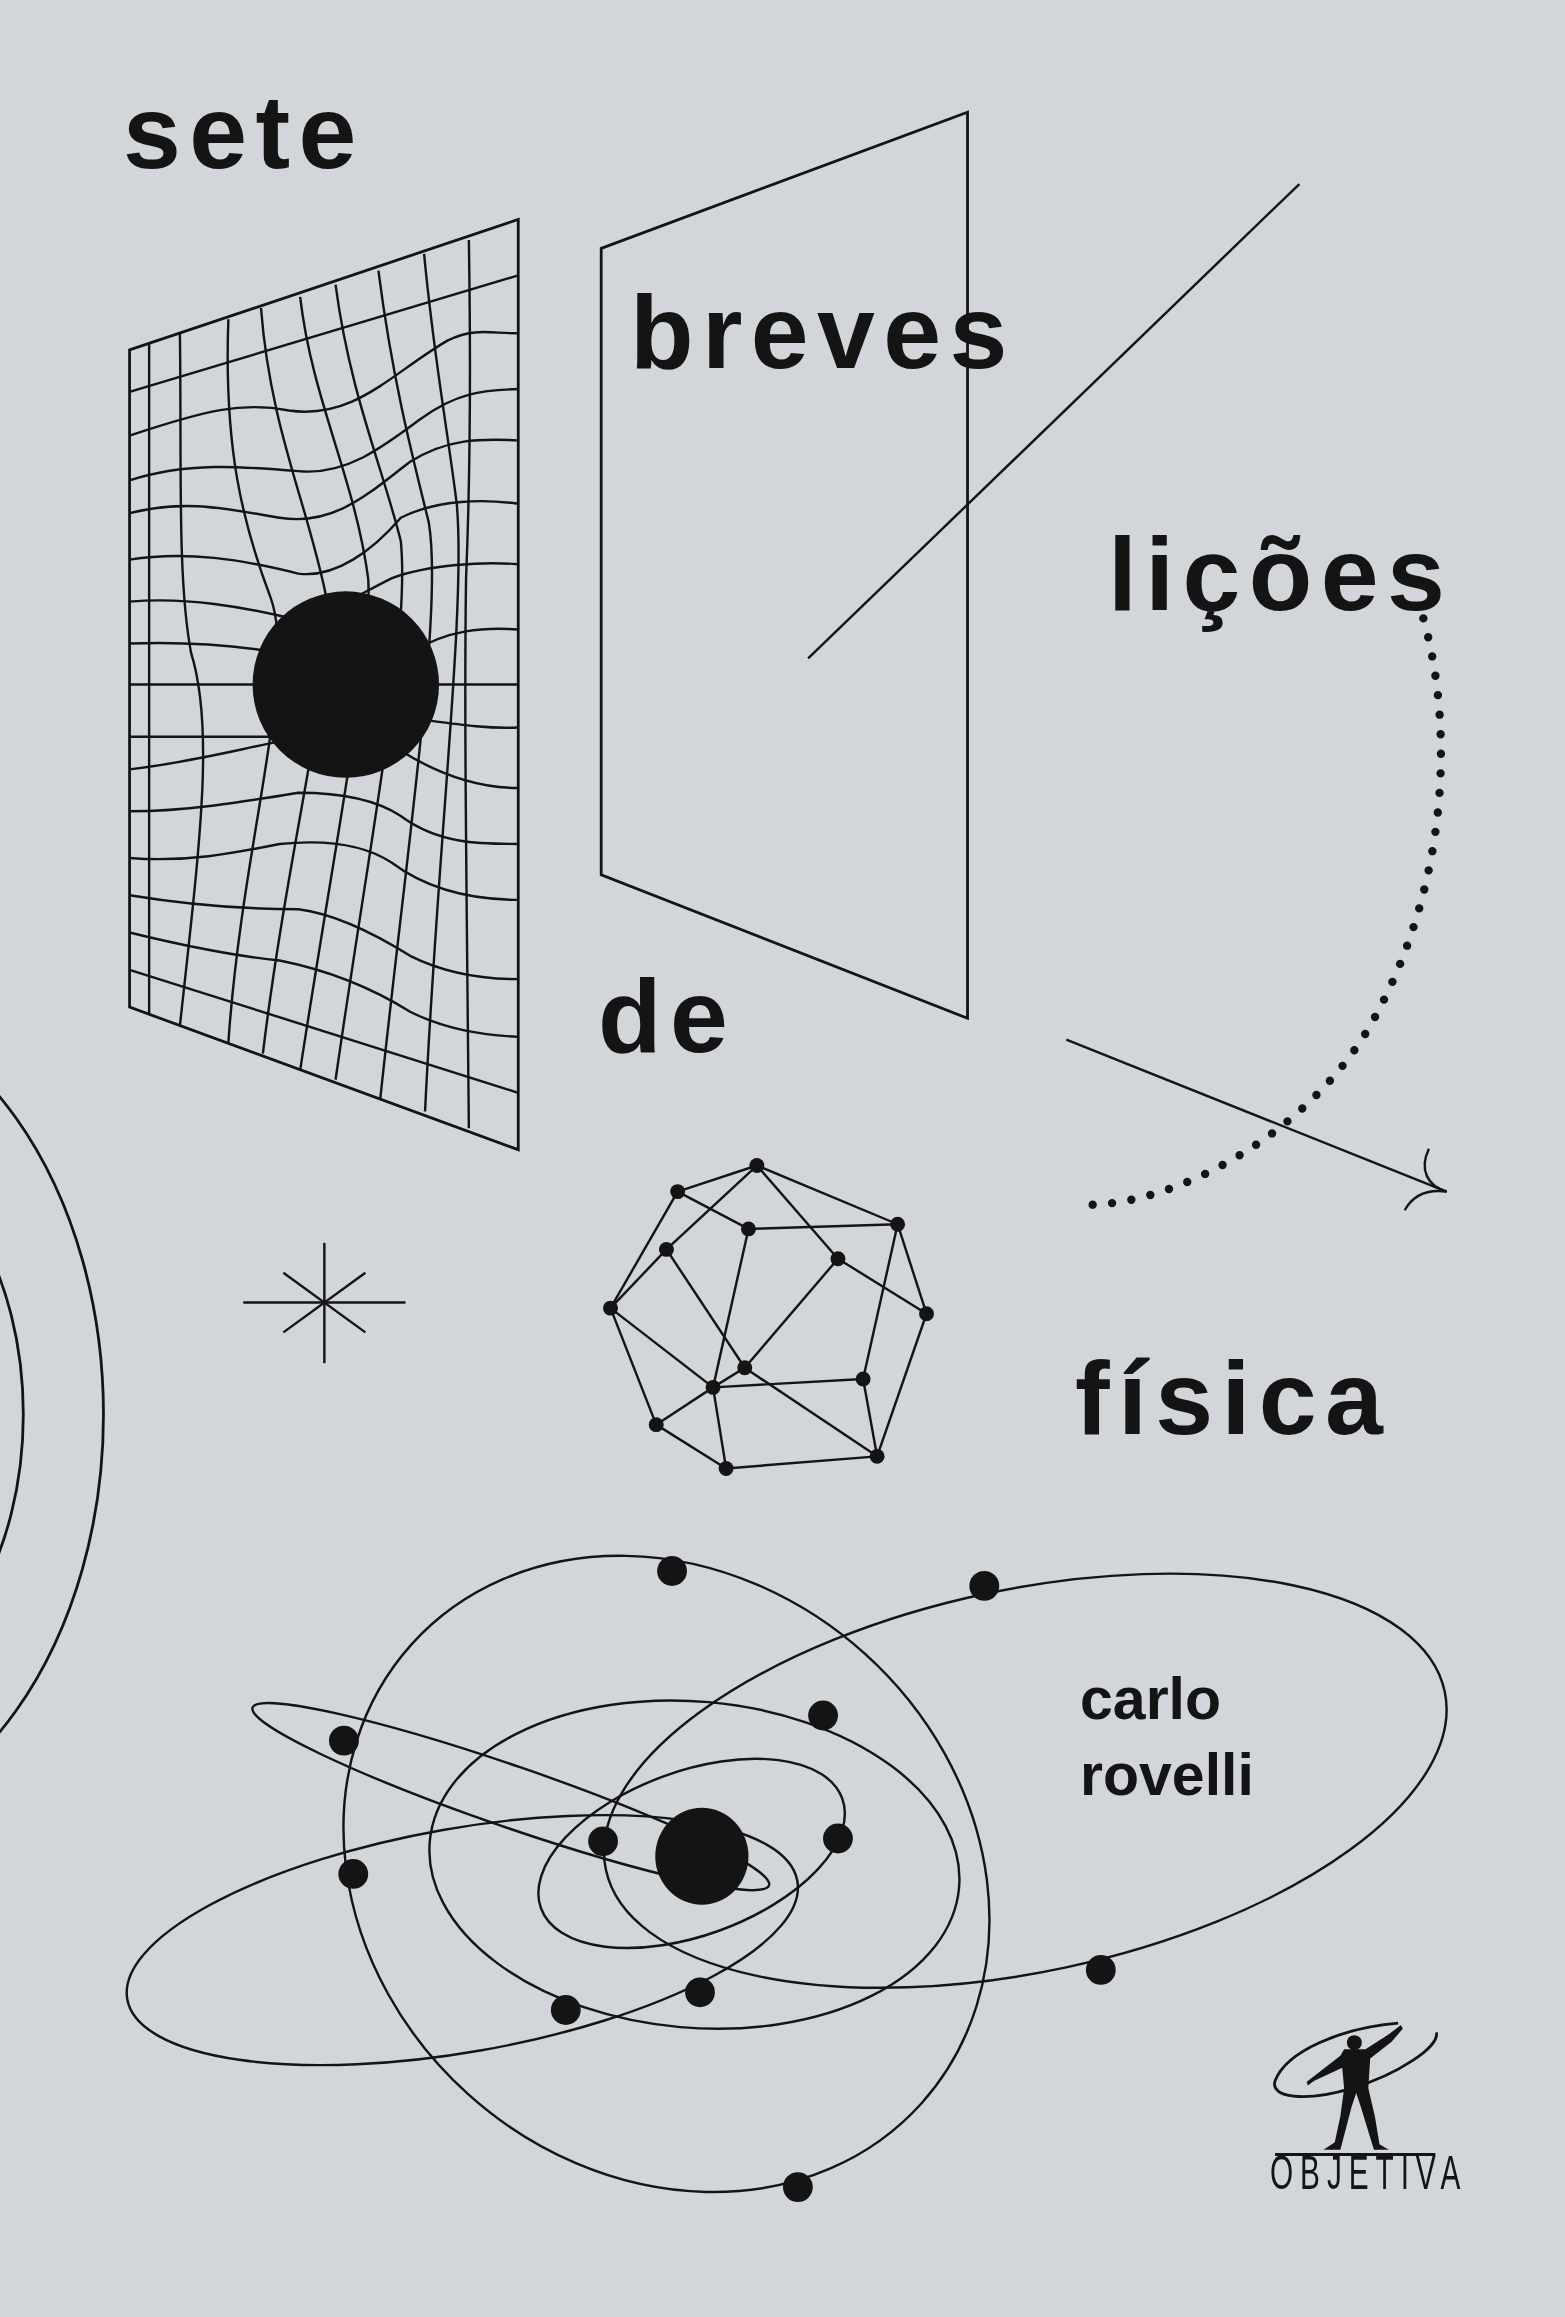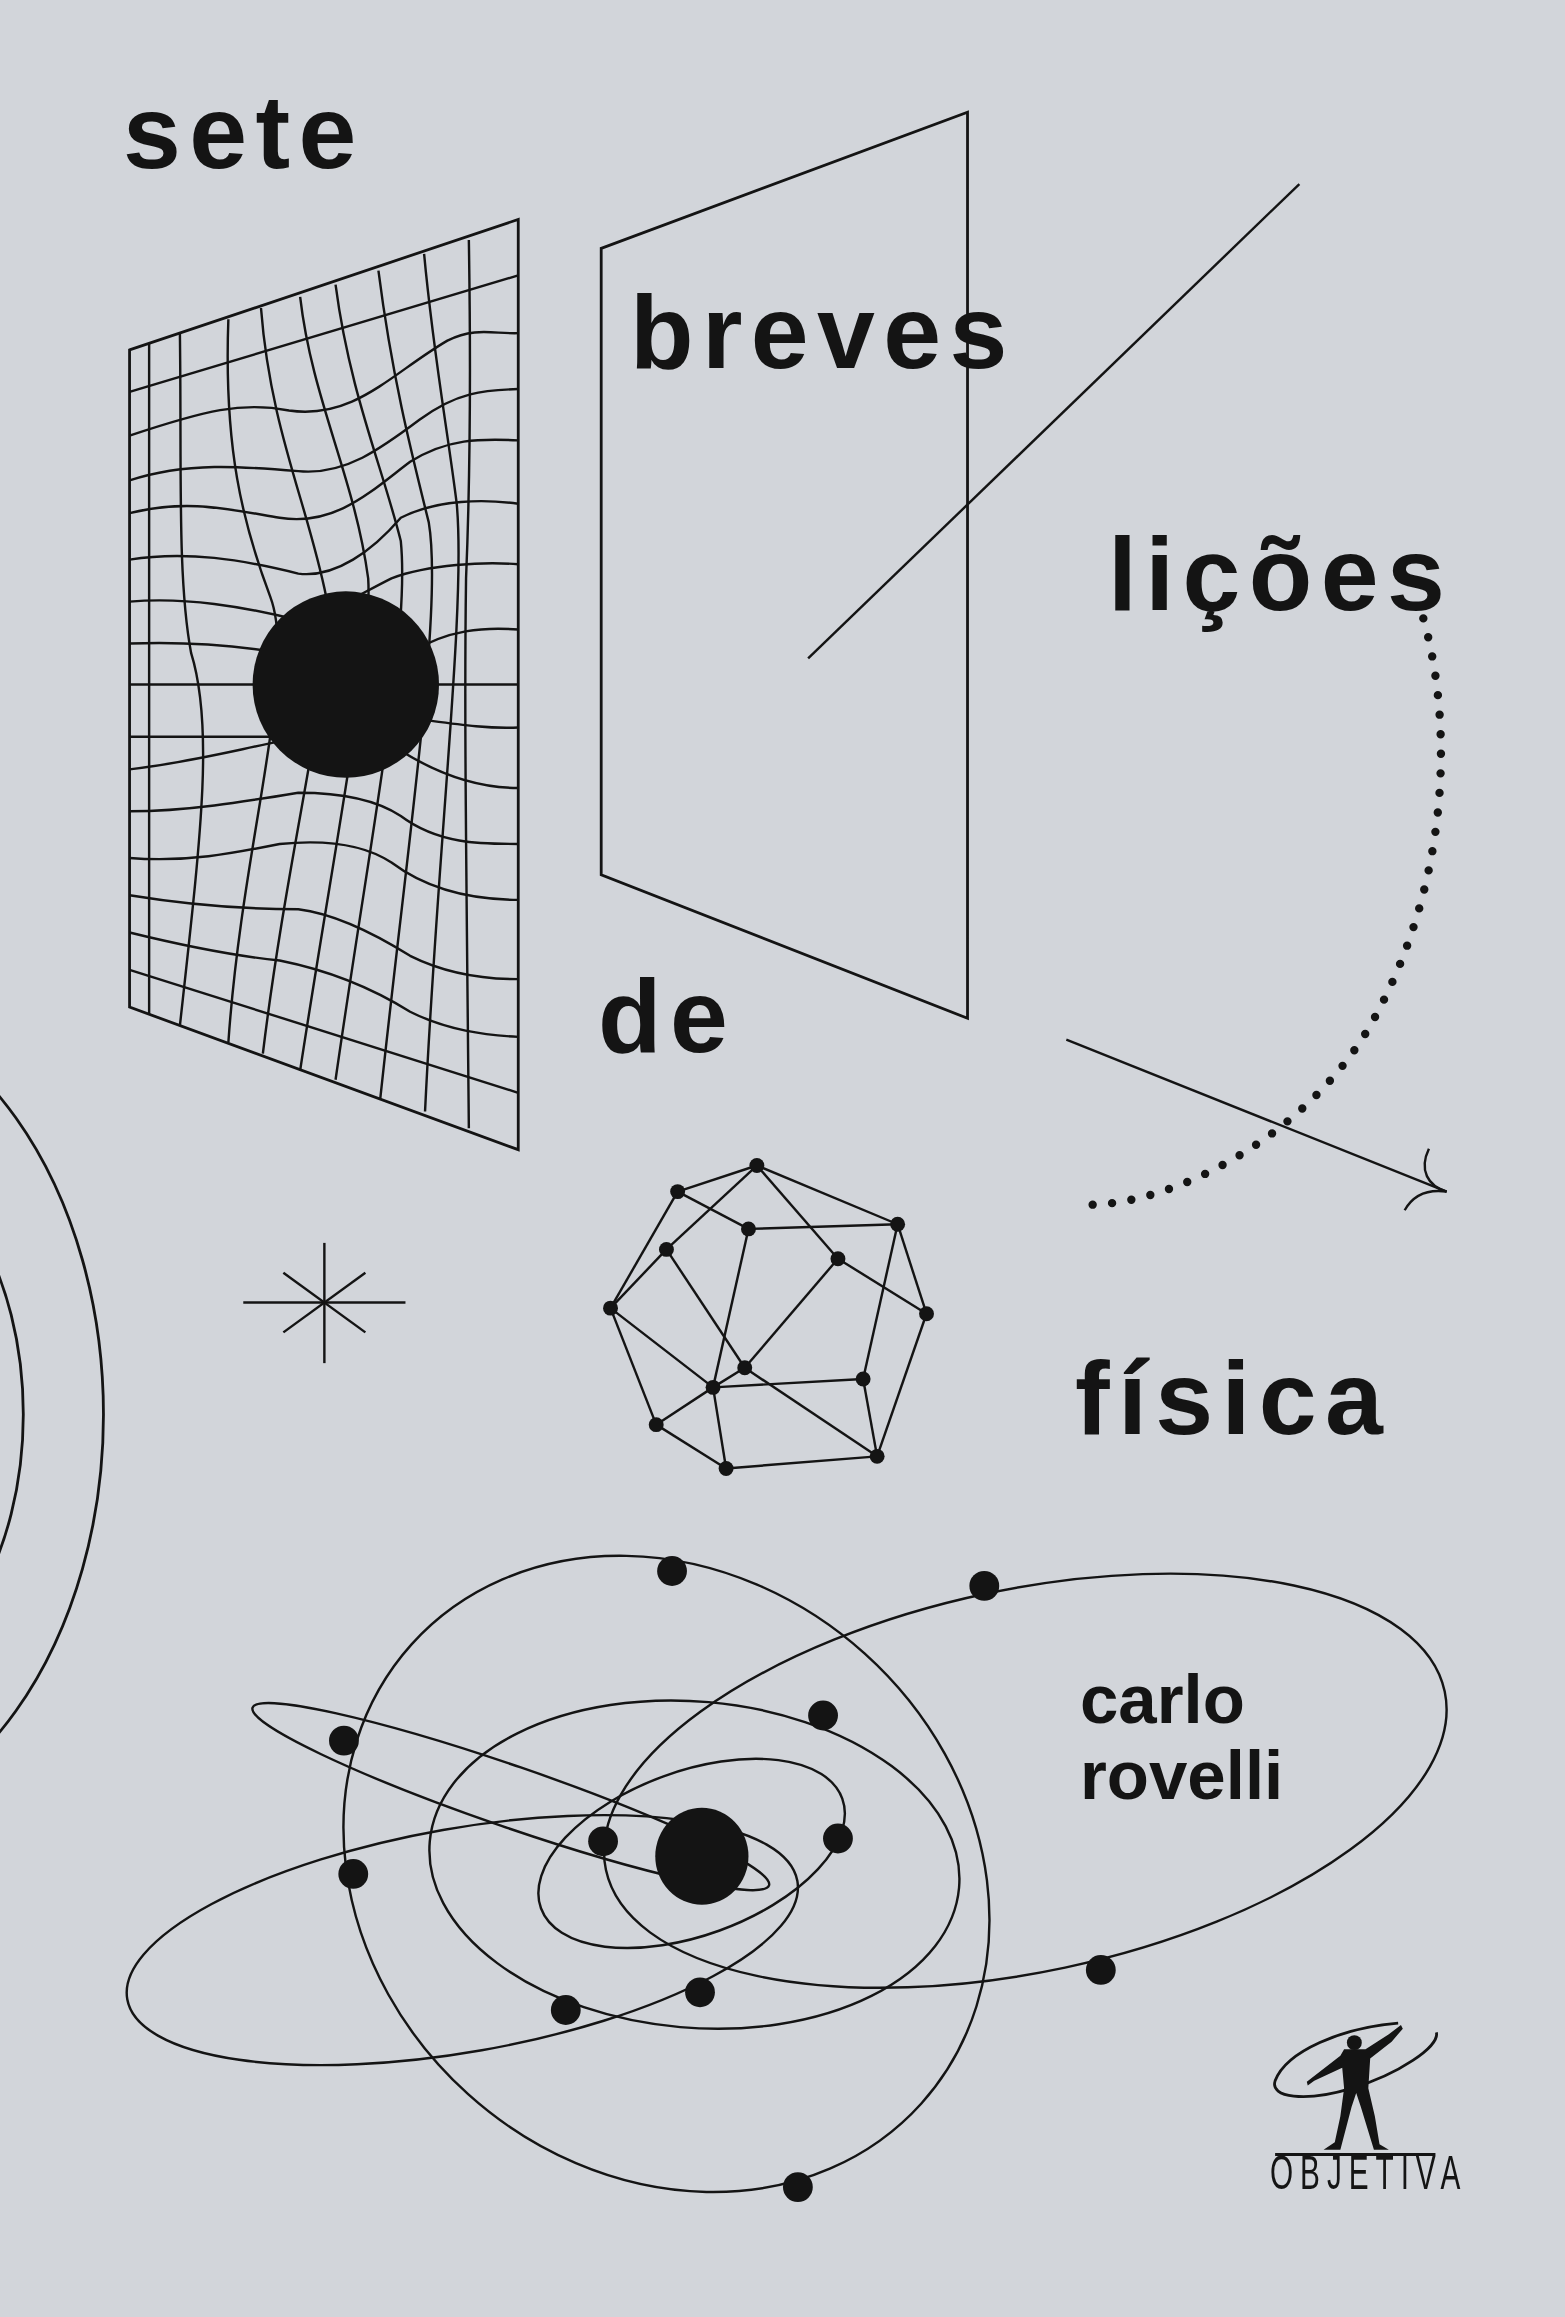--- a/index.html
+++ b/index.html
@@ -1,19 +1,19 @@
 <!DOCTYPE html>
 <html style="font-size:15px"><head>
 <meta charset="utf-8">
 <style>
   html,body{margin:0;padding:0;}
   body{width:1565px;height:2318px;background:#d2d5da;overflow:hidden;position:relative;font-family:"Liberation Sans","DejaVu Sans",sans-serif;}
   #art{position:absolute;left:0;top:0;width:1565px;height:2318px;}
   .word{position:absolute;color:#141414;font-weight:700;font-size:104px;line-height:1;letter-spacing:8.4px;white-space:nowrap;font-family:"Liberation Sans","DejaVu Sans",sans-serif;}
-  .author{position:absolute;color:#141414;font-weight:700;font-size:69px;line-height:75px;white-space:nowrap;font-family:"Liberation Sans","DejaVu Sans",sans-serif;letter-spacing:0px;}
+  .author{position:absolute;color:#141414;font-weight:700;font-size:59px;line-height:75px;white-space:nowrap;font-family:"Liberation Sans","DejaVu Sans",sans-serif;letter-spacing:0px;}
   .publisher{position:absolute;left:1270px;top:2149px;width:173px;text-align:center;font-family:"Liberation Sans Narrow","Liberation Sans",sans-serif;font-size:48px;line-height:1;color:#141414;letter-spacing:11.2px;transform:scaleX(0.62);transform-origin:left top;white-space:nowrap;}
   svg .ink{stroke:#141414;fill:none;stroke-width:3;}
   svg .ink2{stroke:#141414;fill:none;stroke-width:2.6;}
   svg .dot{fill:#141414;}
 </style>
 </head>
 <body>
 
 <svg id="art" viewBox="0 0 1679 2486" xmlns="http://www.w3.org/2000/svg">
 

